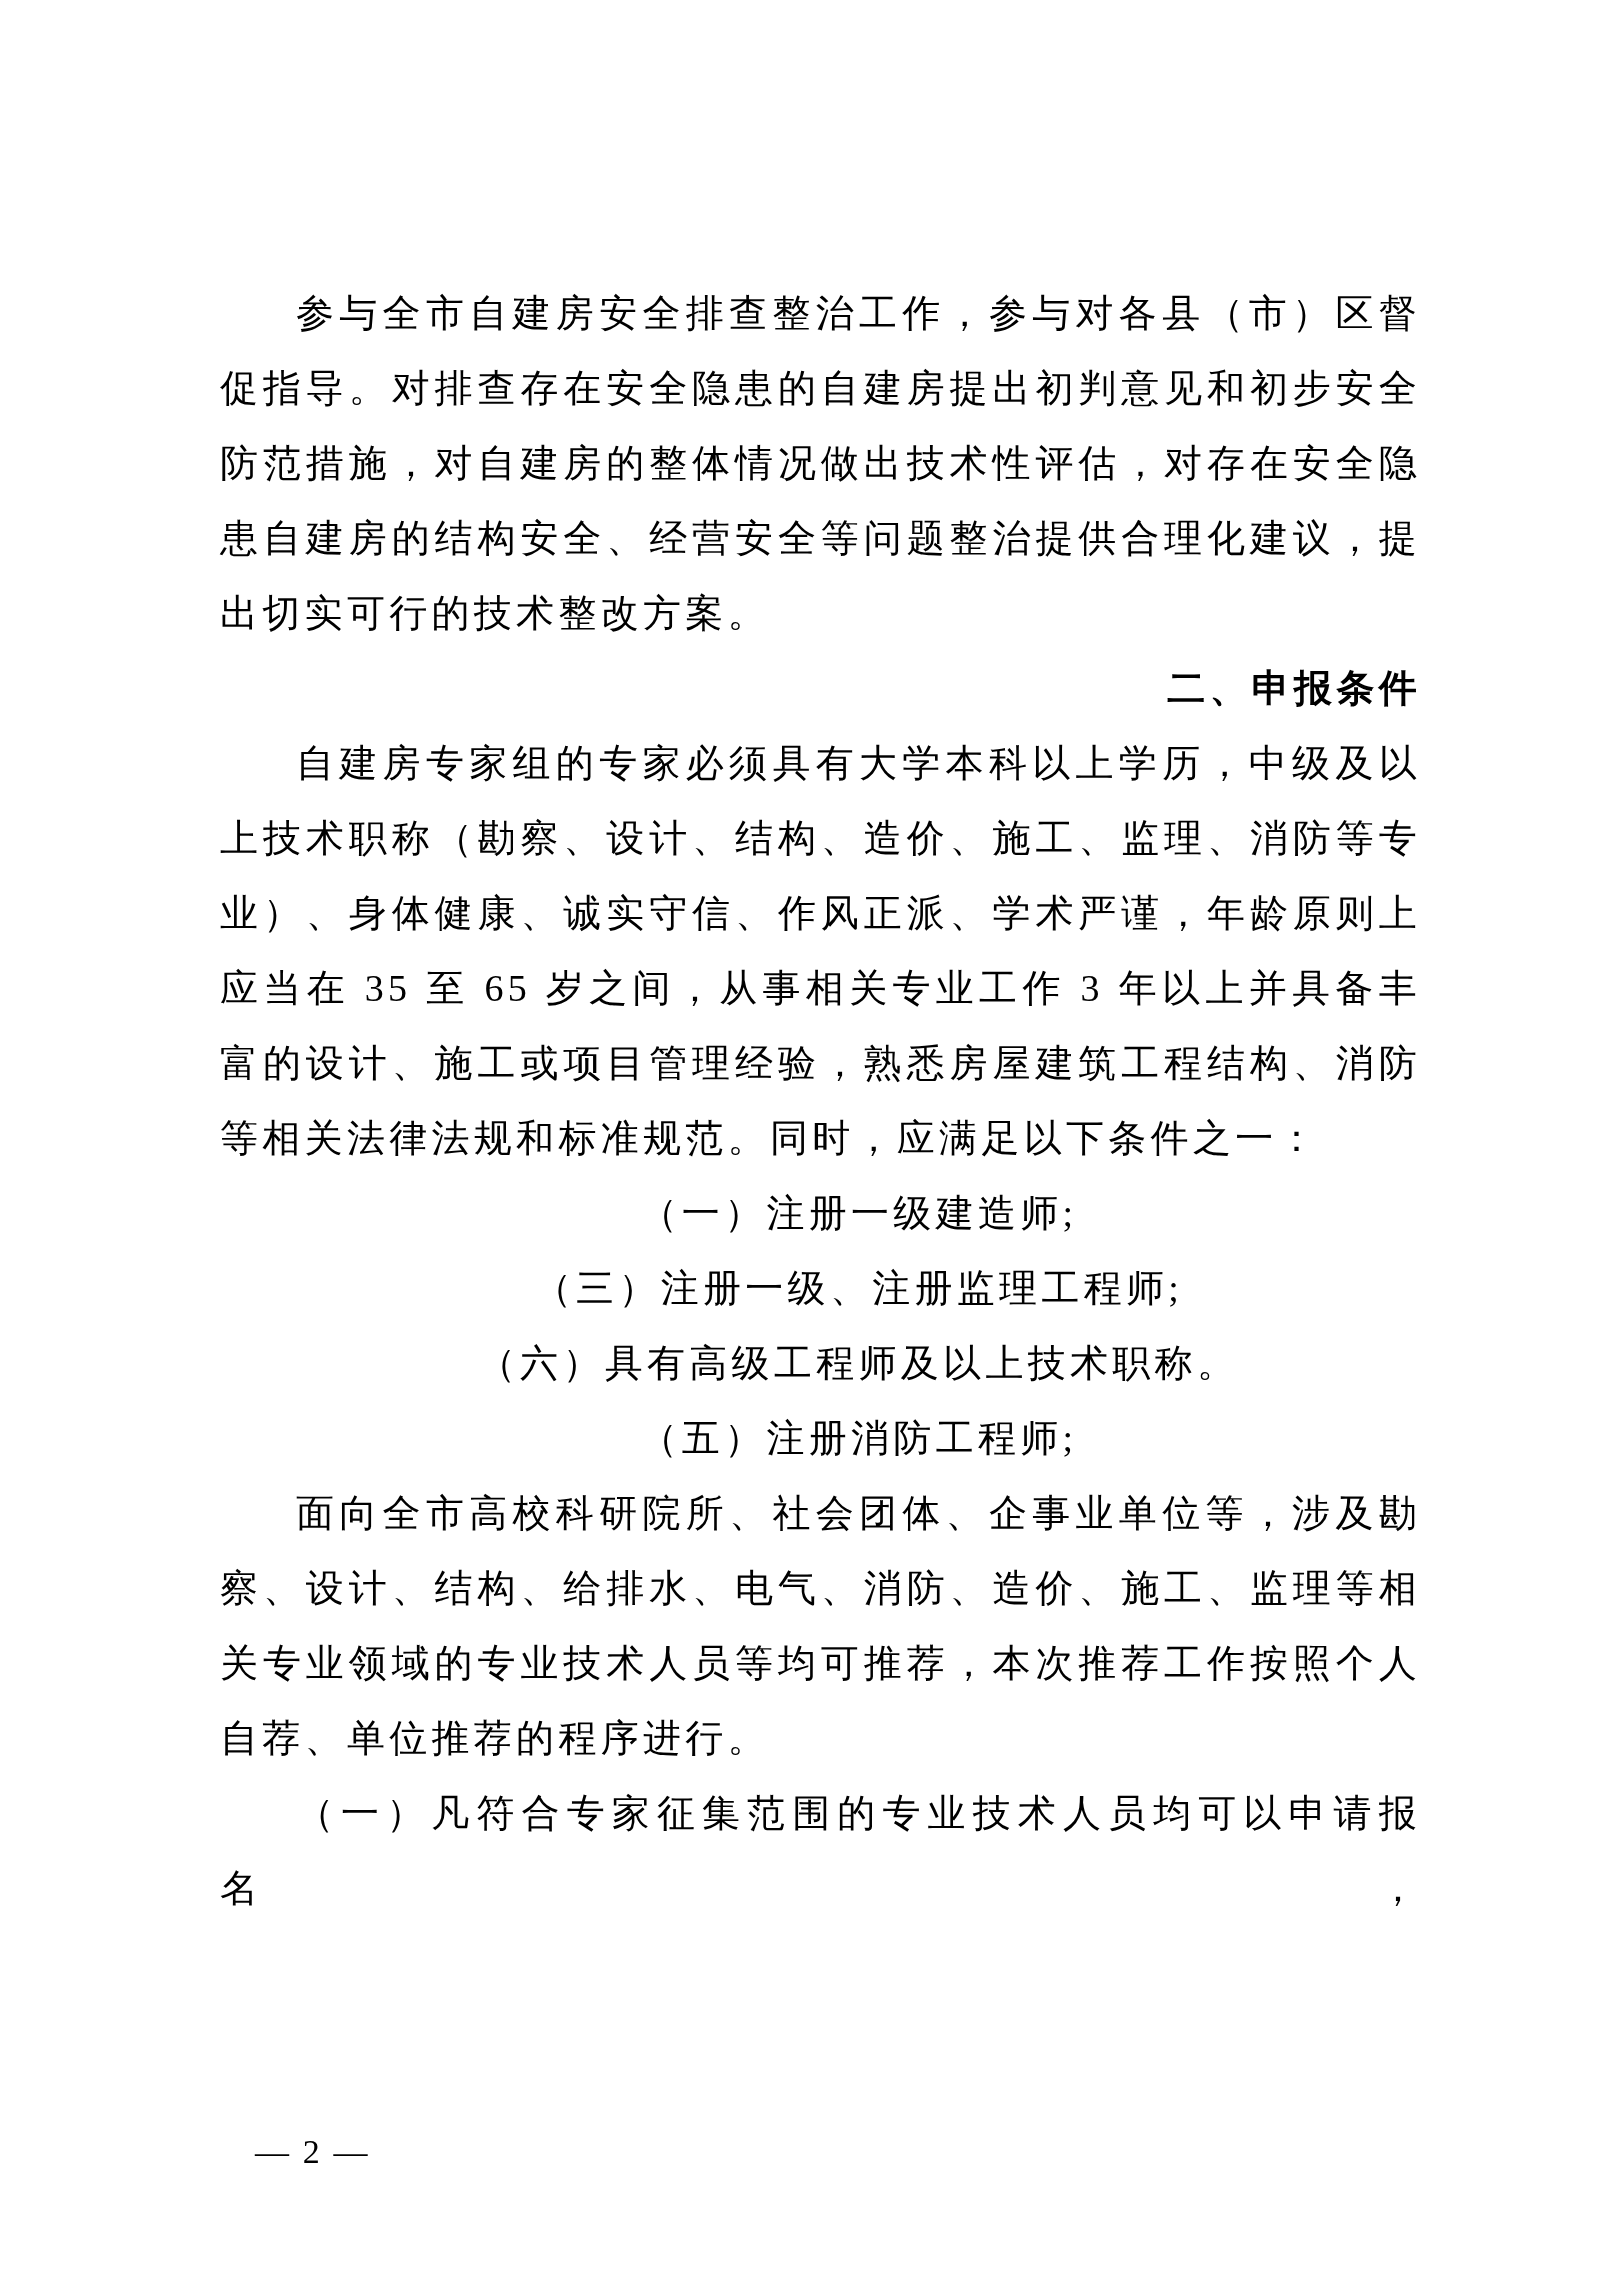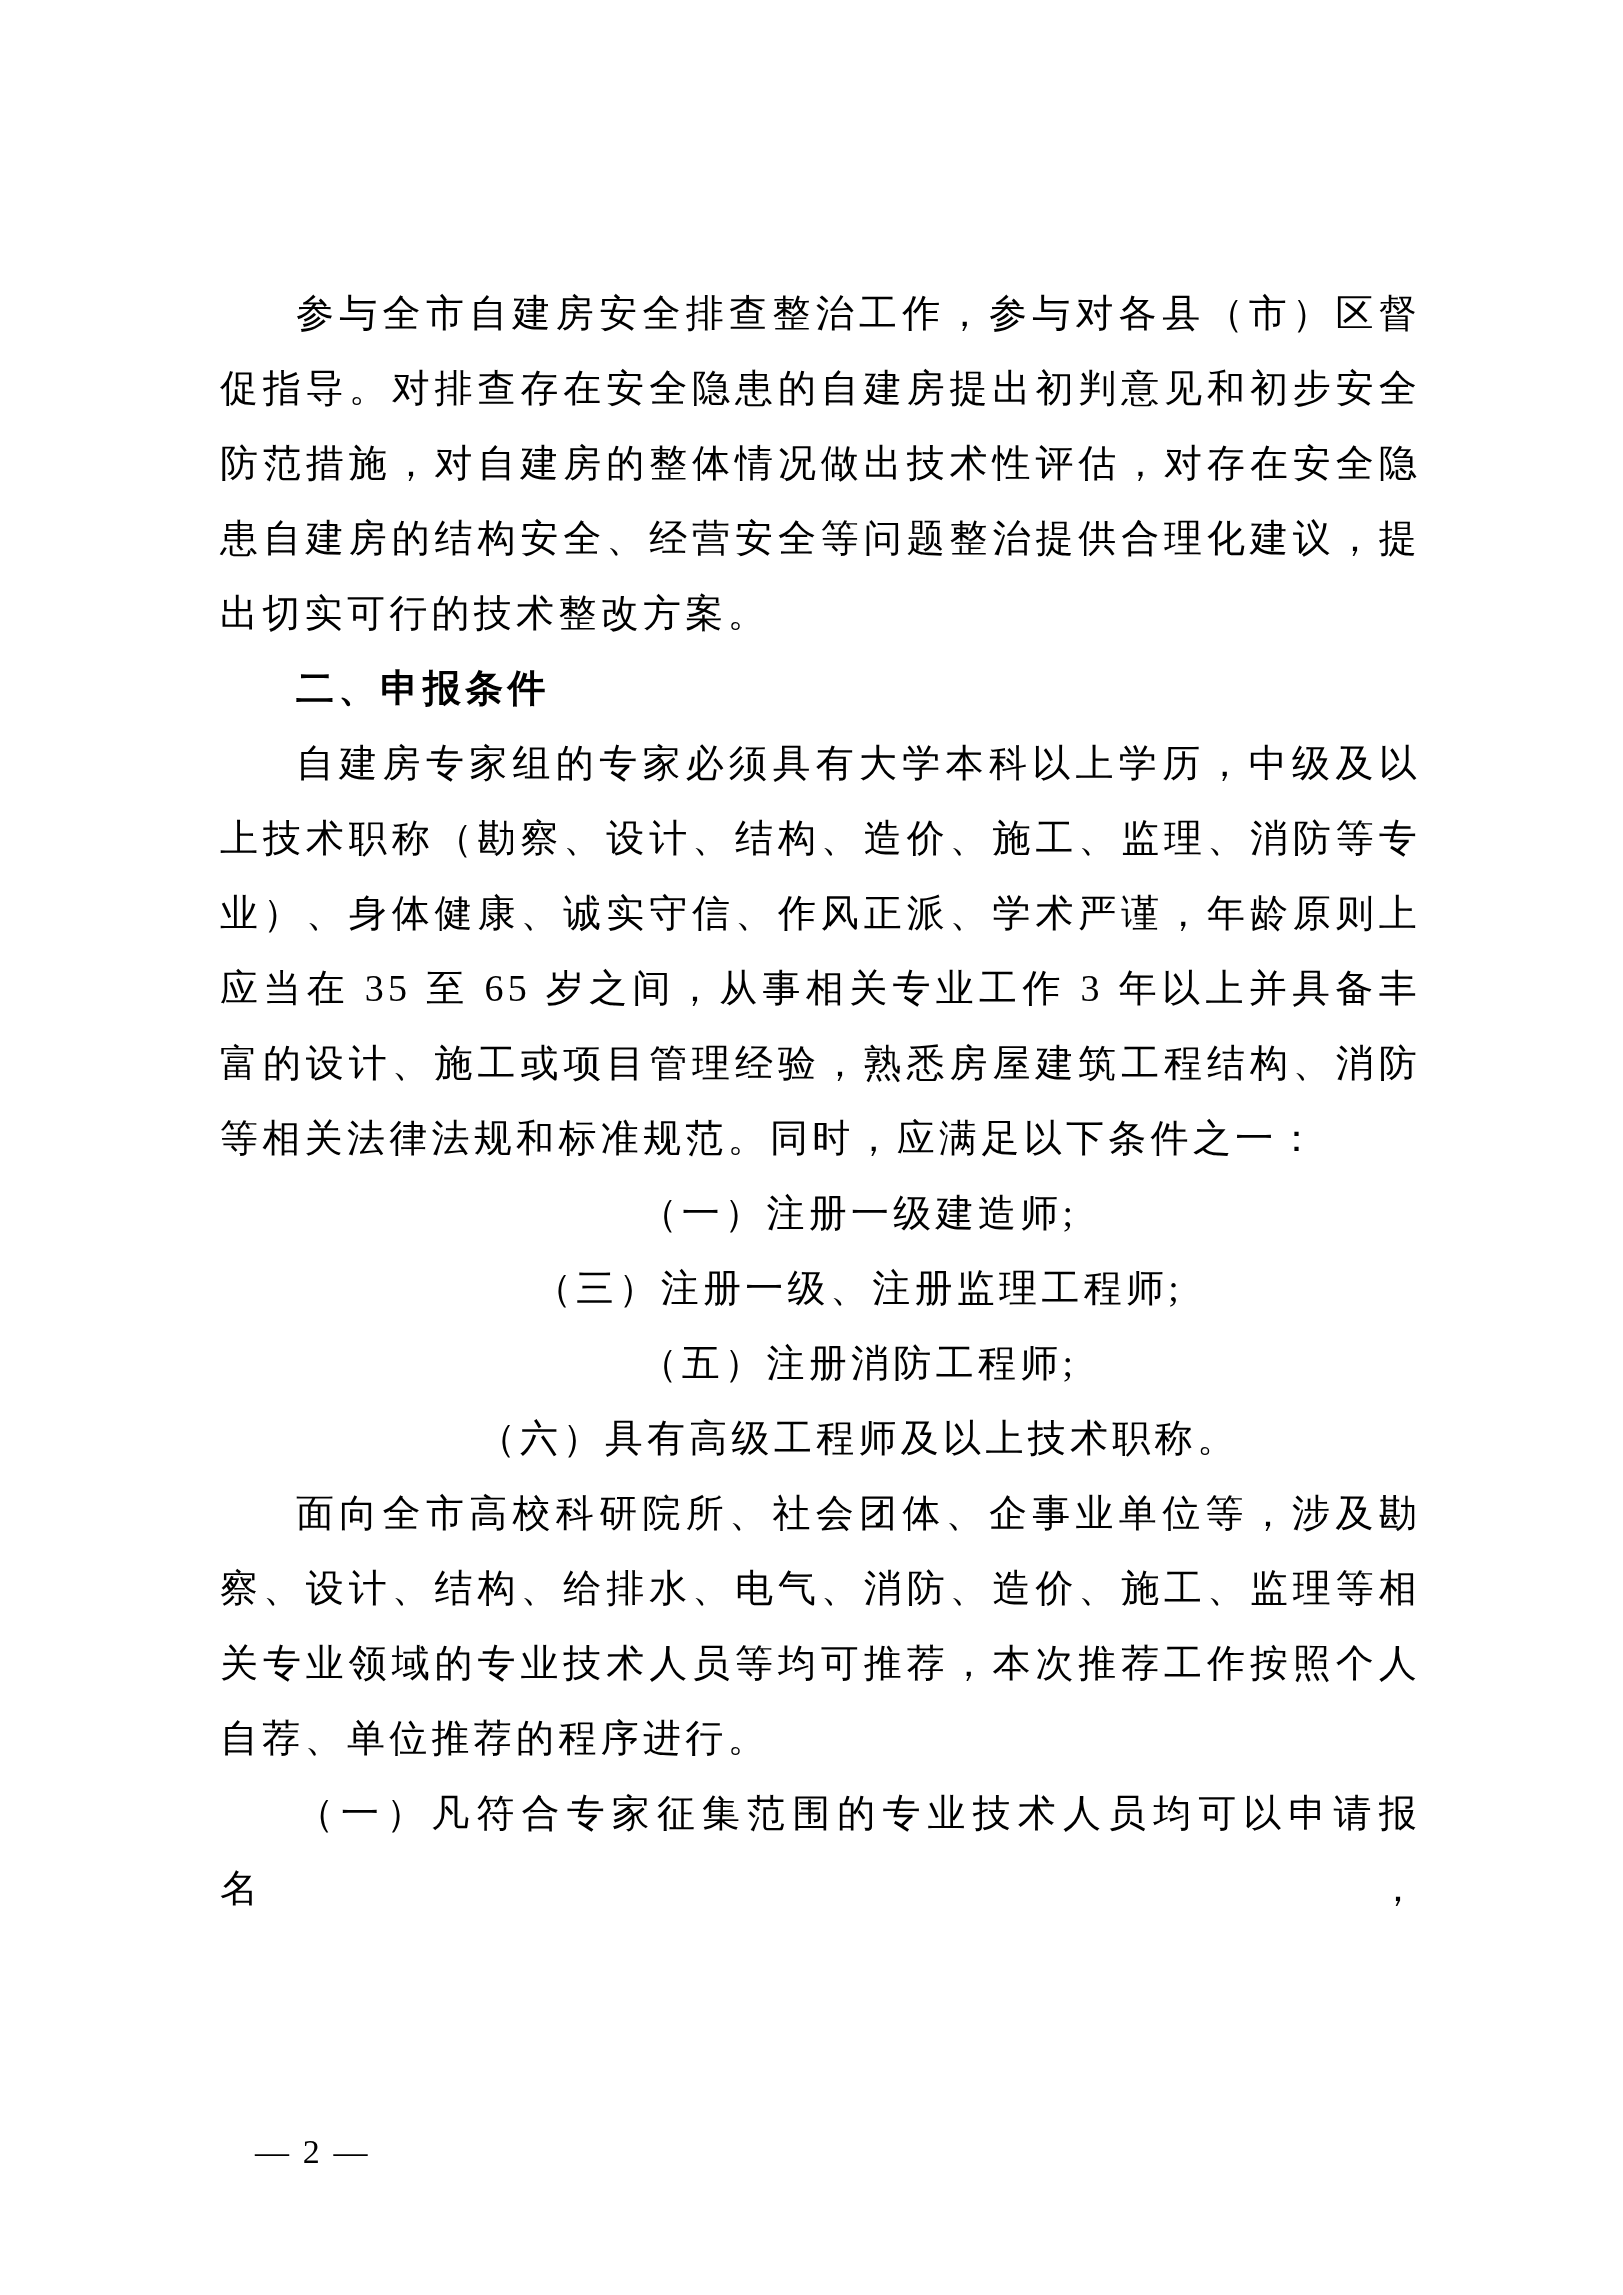--- a/index.html
+++ b/index.html
@@ -31,21 +31,21 @@
     text-indent: 2em;
     text-align: justify;
   }
   .para.fill {
     text-align-last: justify;
   }
   .heading {
     margin: 0;
     text-indent: 2em;
     font-weight: bold;
-    text-align: left;
+    text-align: right;
     font-family: "Liberation Sans", "DejaVu Sans", sans-serif;
   }
   .item {
     margin: 0;
     text-indent: 2em;
     text-align: center;
   }
   .page-footer {
     position: absolute;
     left: 255px;
@@ -60,22 +60,22 @@
 <body>
 
 <div class="page">
 
   <div class="doc-body">
     <p class="para">参与全市自建房安全排查整治工作，参与对各县（市）区督促指导。对排查存在安全隐患的自建房提出初判意见和初步安全防范措施，对自建房的整体情况做出技术性评估，对存在安全隐患自建房的结构安全、经营安全等问题整治提供合理化建议，提出切实可行的技术整改方案。</p>
     <p class="heading">二、申报条件</p>
     <p class="para">自建房专家组的专家必须具有大学本科以上学历，中级及以上技术职称（勘察、设计、结构、造价、施工、监理、消防等专业）、身体健康、诚实守信、作风正派、学术严谨，年龄原则上应当在 35 至 65 岁之间，从事相关专业工作 3 年以上并具备丰富的设计、施工或项目管理经验，熟悉房屋建筑工程结构、消防等相关法律法规和标准规范。同时，应满足以下条件之一：</p>
     <p class="item">（一）注册一级建造师;</p>
     <p class="item">（三）注册一级、注册监理工程师;</p>
+    <p class="item">（六）具有高级工程师及以上技术职称。</p>
     <p class="item">（五）注册消防工程师;</p>
-    <p class="item">（六）具有高级工程师及以上技术职称。</p>
     <p class="para">面向全市高校科研院所、社会团体、企事业单位等，涉及勘察、设计、结构、给排水、电气、消防、造价、施工、监理等相关专业领域的专业技术人员等均可推荐，本次推荐工作按照个人自荐、单位推荐的程序进行。</p>
     <p class="para fill">（一）凡符合专家征集范围的专业技术人员均可以申请报名，</p>
   </div>
 
   <div class="page-footer">— 2 —</div>
 
 </div>
 
 
 </body></html>

